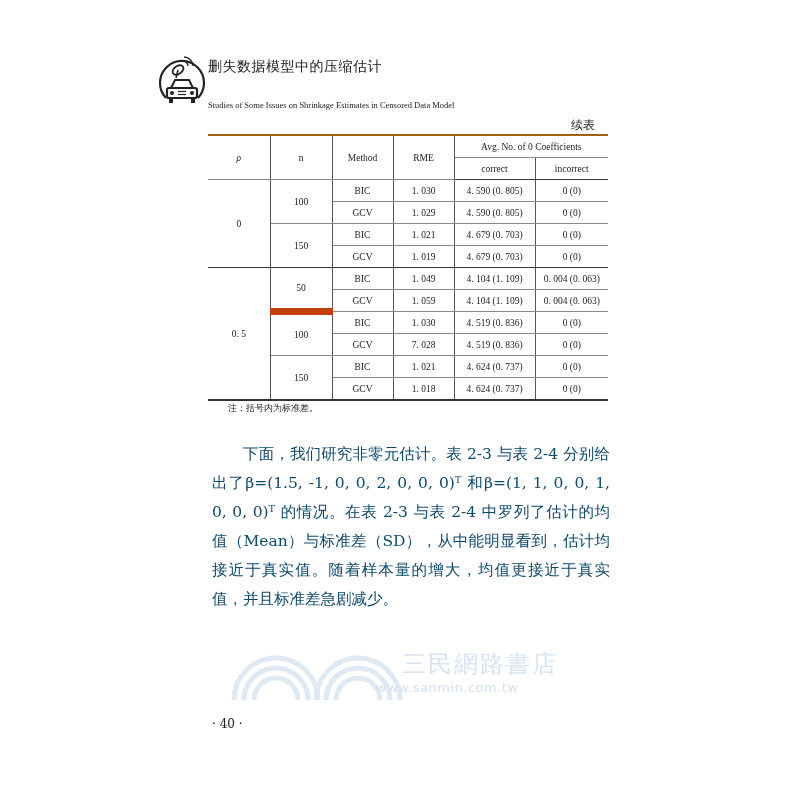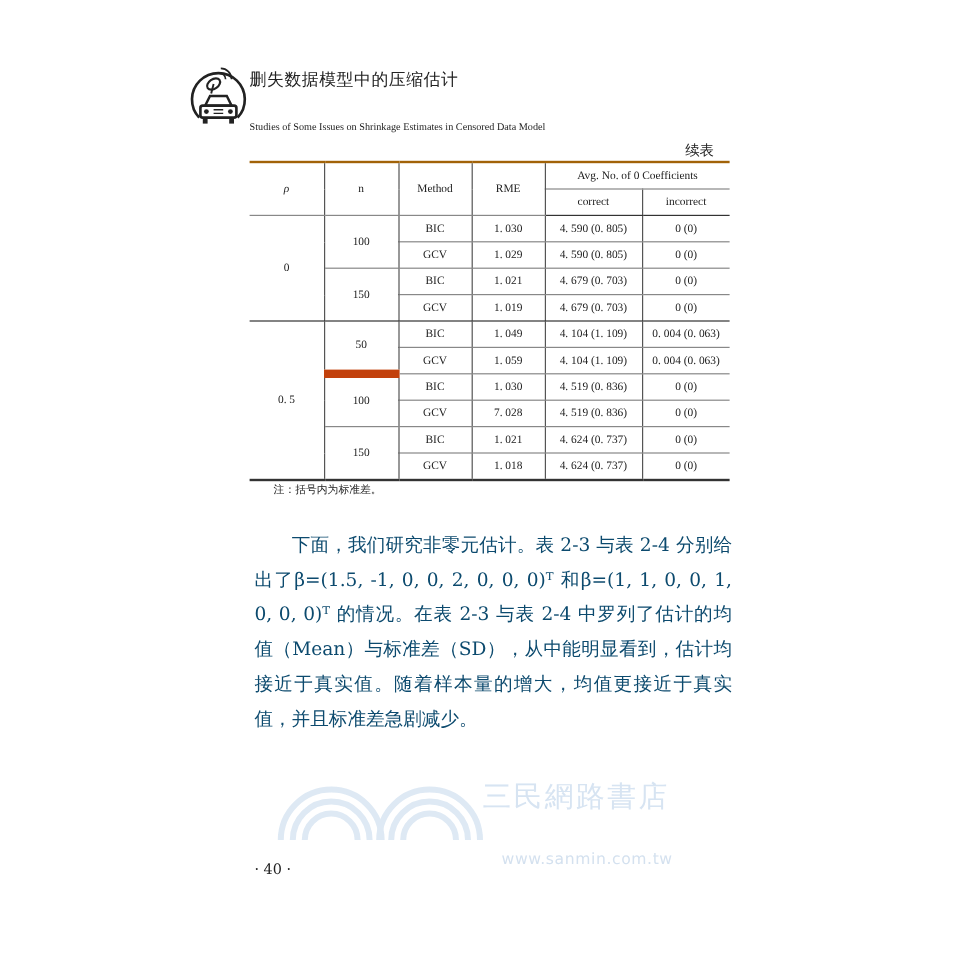--- a/index.html
+++ b/index.html
@@ -16,21 +16,21 @@
   table.data thead tr.h2 th { border-bottom:1.5px solid #333; }
   table.data tbody.group-last tr:last-child td, table.data tbody.group-last td { border-bottom:2px solid #333; }
   table.data tbody.g1 tr:last-child td { border-bottom:1.5px solid #333; }
   table.data tbody.g1 td.rho { border-bottom:1.5px solid #333; }
   .note { position:absolute; left:228px; top:402px; font-family:"DejaVu Sans", sans-serif; font-size:9px; color:#222; }
   .para { position:absolute; left:212px; top:440px; width:398px; font-family:"DejaVu Serif", serif; font-size:15.5px; line-height:29px; color:#0c4a6e; text-align:justify; }
   .para p { margin:0; }
   .para .indent { display:inline-block; width:31px; }
   .wm { position:absolute; left:228px; top:640px; width:380px; height:60px; opacity:0.9; }
   .wm-cn { position:absolute; left:402px; top:648px; font-family:"DejaVu Serif", serif; font-size:24px; color:#d7e4f2; letter-spacing:2px; }
-  .wm-url { position:absolute; left:418px; top:680px; font-family:"DejaVu Sans", sans-serif; font-size:13px; color:#d4e1ef; letter-spacing:0.5px;margin-top:29px; }
+  .wm-url { position:absolute; left:376px; top:680px; font-family:"DejaVu Sans", sans-serif; font-size:13px; color:#d4e1ef; letter-spacing:0.5px; }
   .pageno { position:absolute; left:212px; top:717px; font-family:"DejaVu Serif", serif; font-size:12px; color:#222;text-align:right; }
 </style>
 </head>
 <body>
 
 <svg class="logo" viewBox="0 0 52 58">
   <path d="M10 48 A22 22 0 1 1 42 48" fill="none" stroke="#222" stroke-width="2.2"></path>
   <ellipse cx="22" cy="20" rx="6" ry="4" transform="rotate(-35 22 20)" fill="none" stroke="#222" stroke-width="1.8"></ellipse>
   <line x1="22" y1="20" x2="20" y2="28" stroke="#222" stroke-width="1.6"></line>
   <path d="M27 11 a5 5 0 0 1 5 5" fill="none" stroke="#222" stroke-width="1.4"></path>

